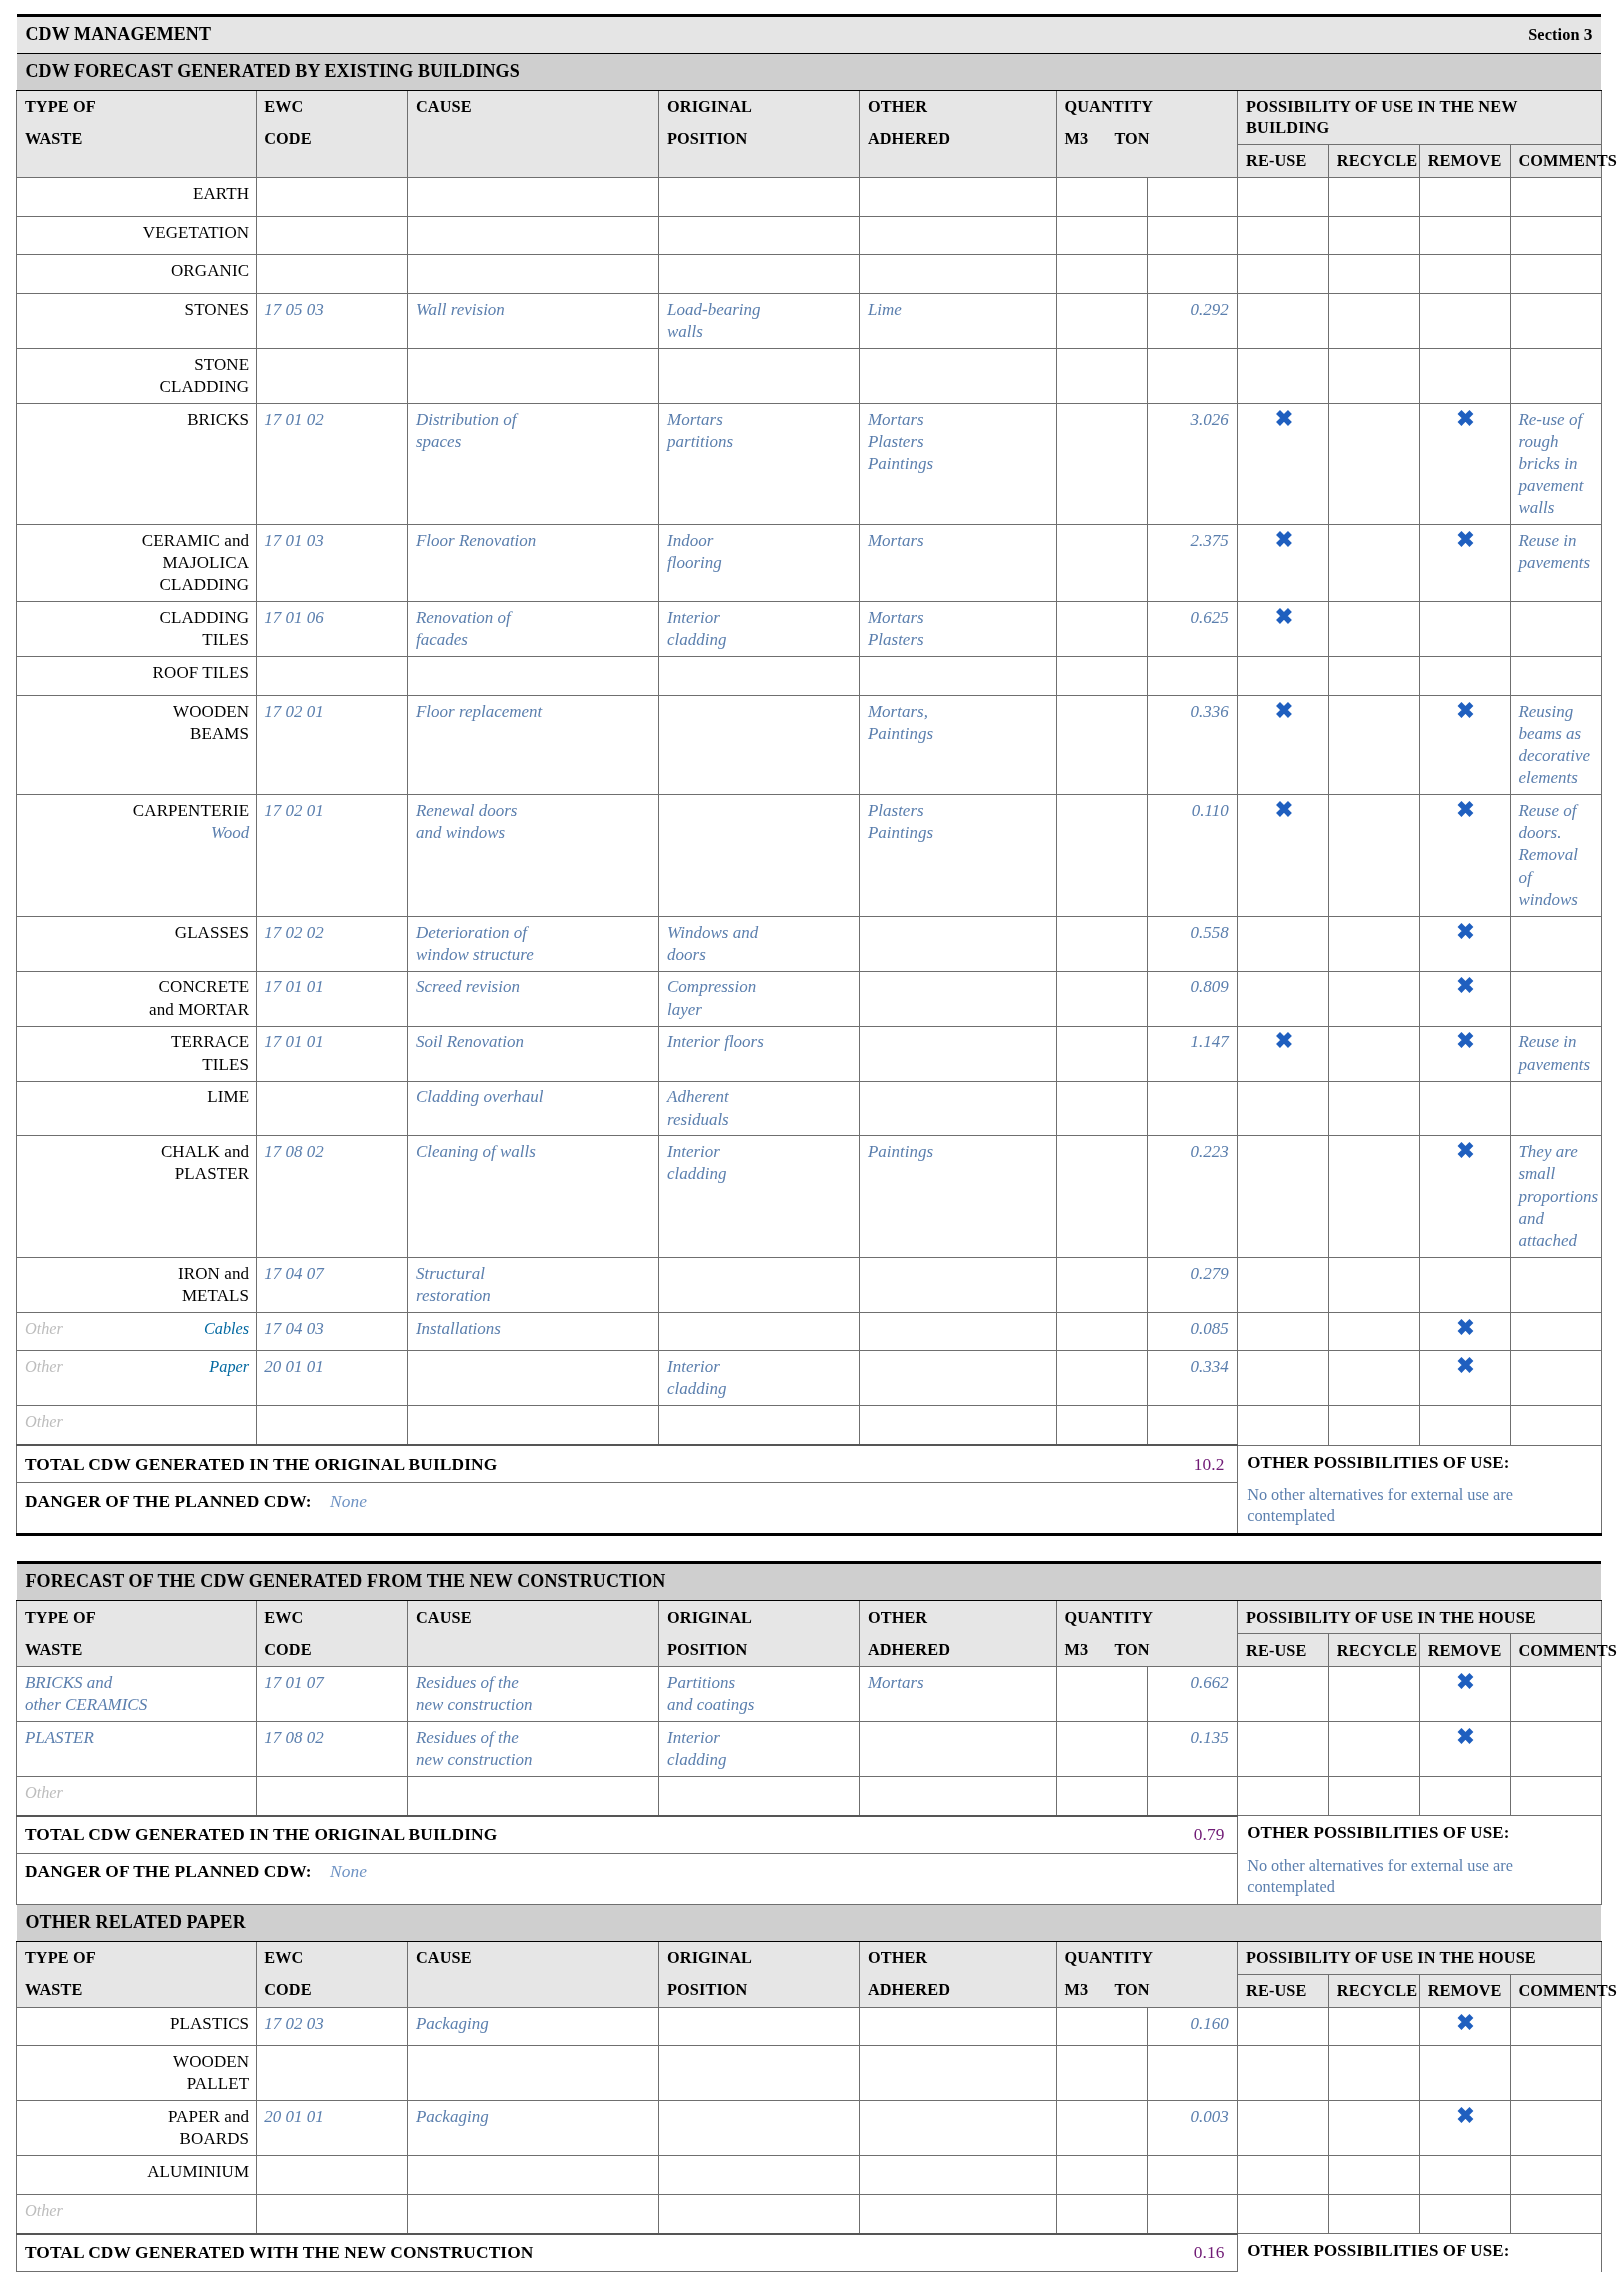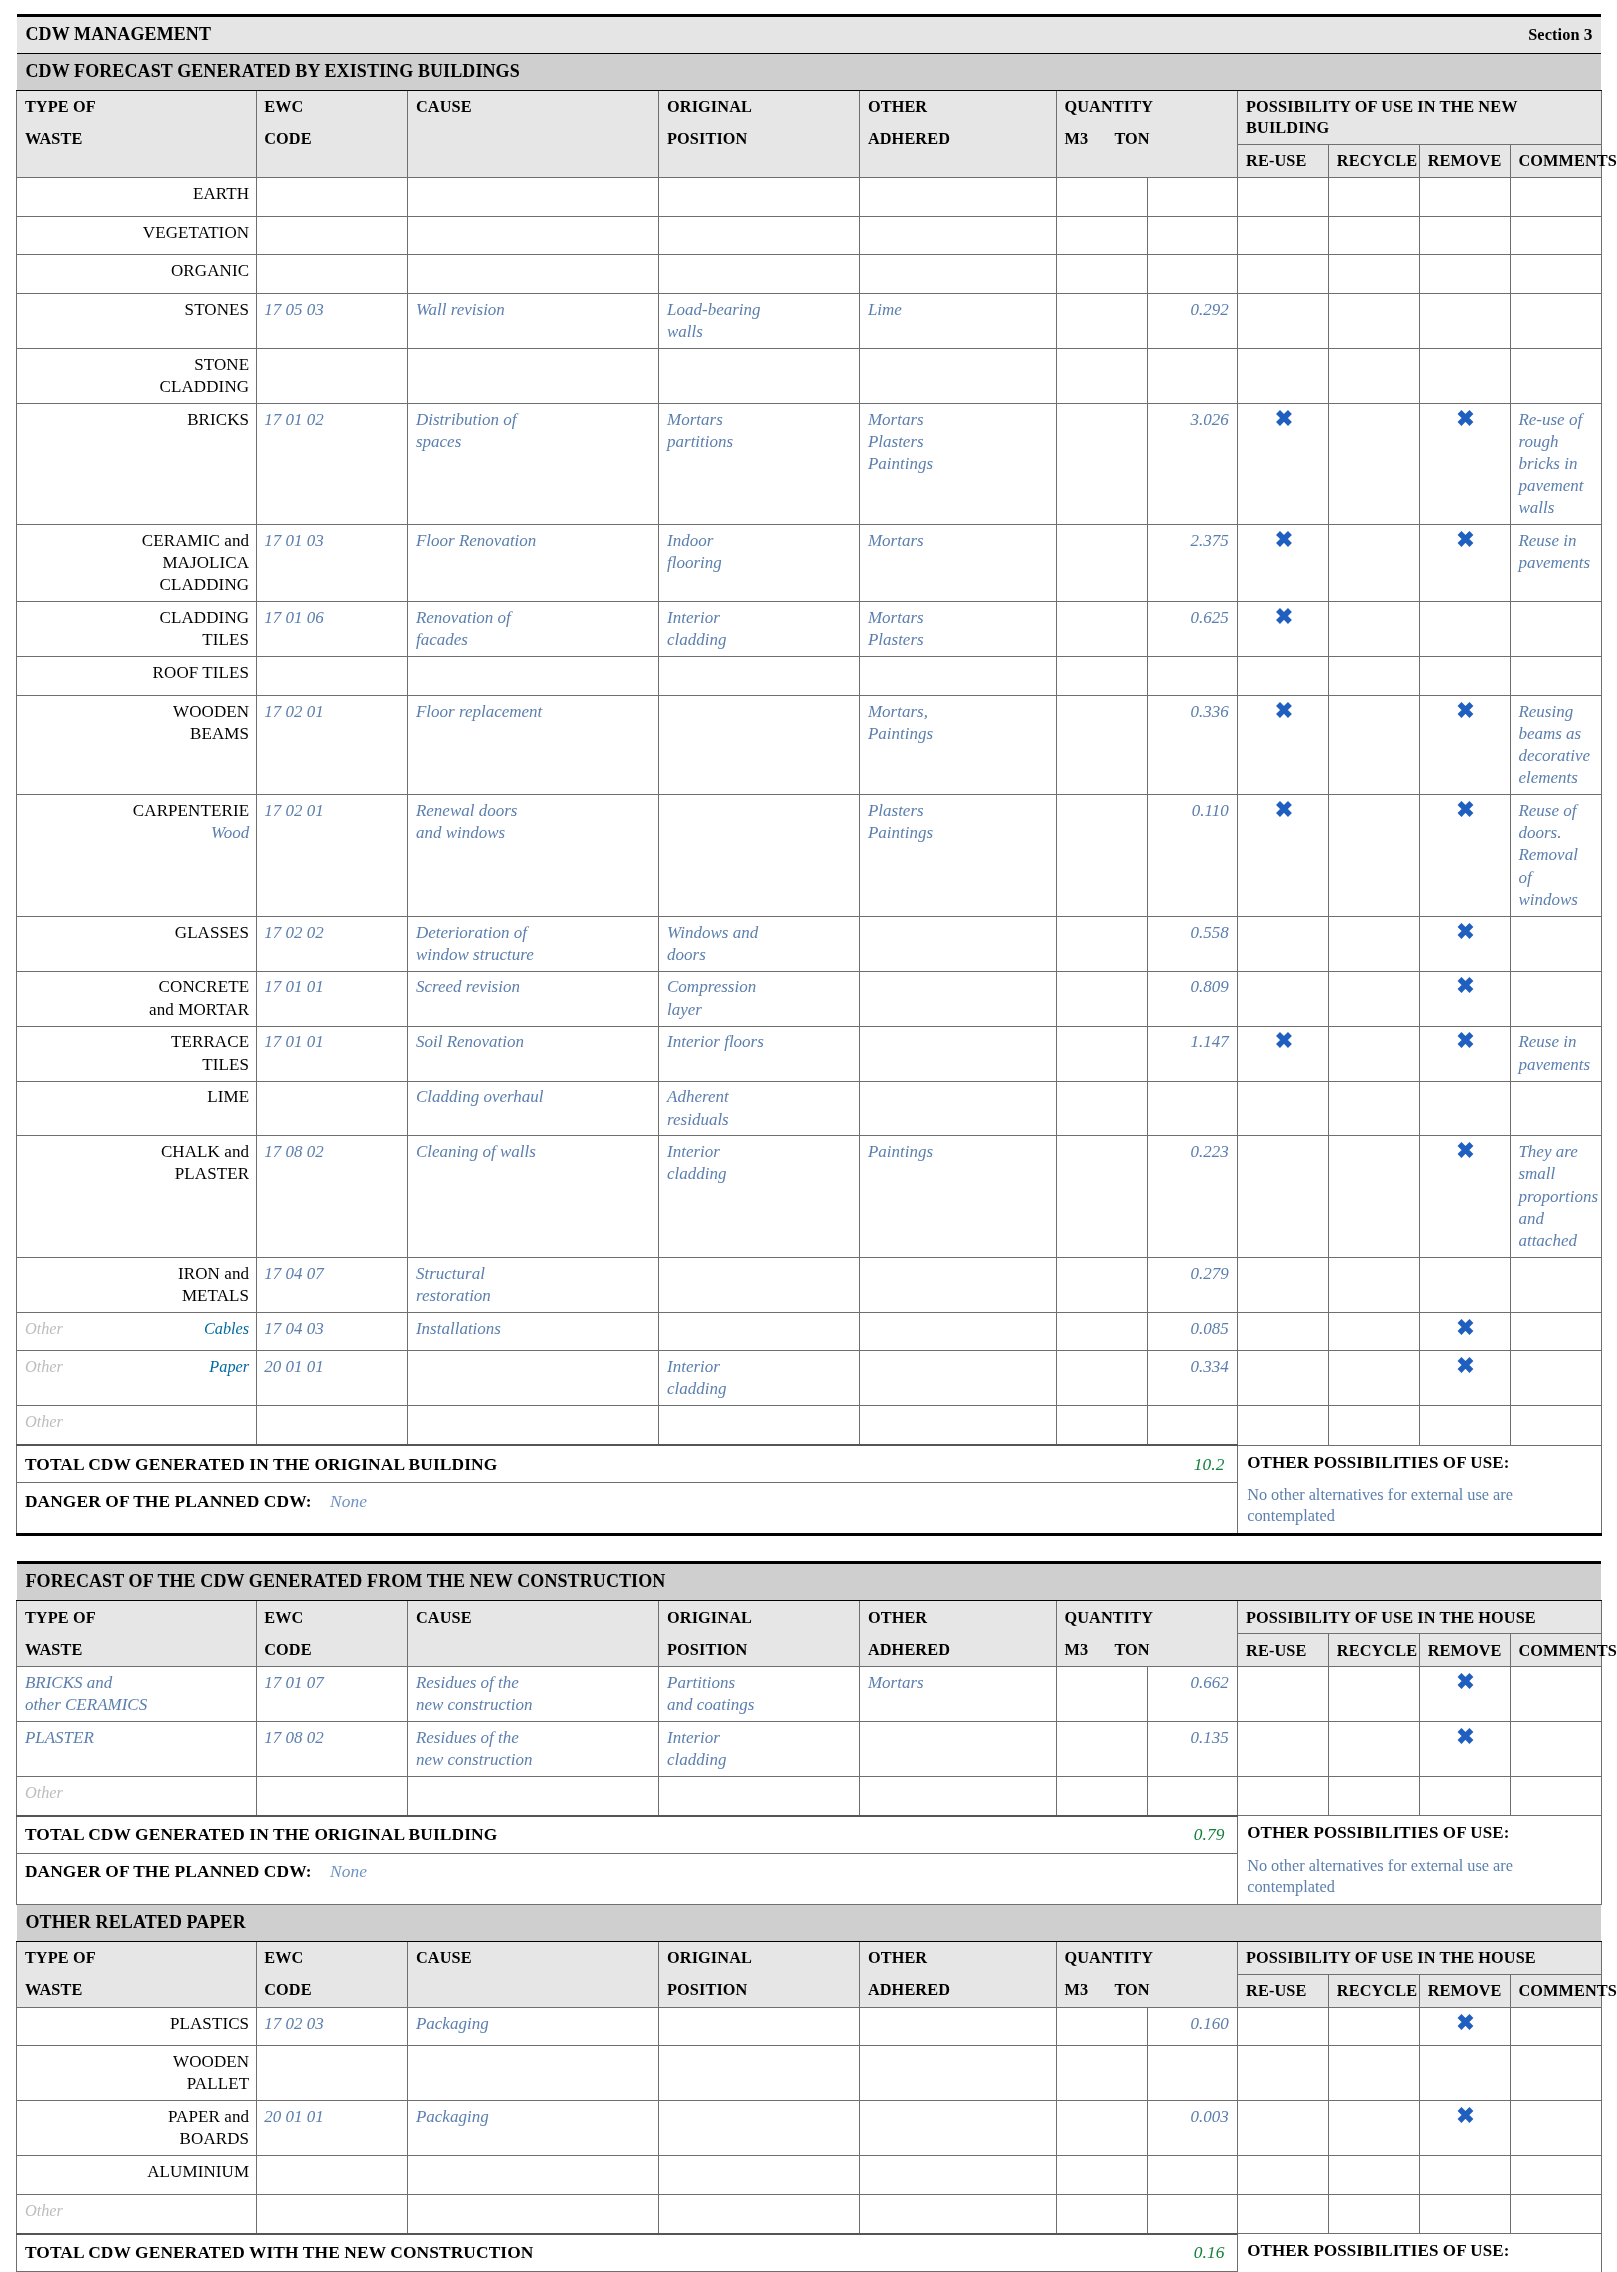--- a/index.html
+++ b/index.html
@@ -83,21 +83,21 @@
   .otherlbl{color:#bdbdbd;font-style:italic;font-size:16.3px;}
   .otherval{color:#0369a1;font-style:italic;float:right;font-size:16.3px;}
 
   td.total{
     font-weight:bold;
     font-size:17.4px;
     letter-spacing:0.1px;
     padding:6.5px 7.6px 7px 7.6px;
     border-top:2.2px solid #555;
   }
-  td.total .val{float:right;color:#15803d;font-style:italic;font-weight:normal;padding-right:5.4px;}
+  td.total .val{float:right;color:#701a75;font-weight:normal;padding-right:5.4px;}
   td.oth-head{
     font-weight:bold;font-size:17px;letter-spacing:0.1px;
     padding:6px 7.6px 2.2px 8.7px;
     border-bottom:none;
   }
   td.oth-body{
     color:#5b7fae;font-size:16.3px;
     padding:1.1px 7.6px 7px 8.7px;
     border-top:none;
   }

